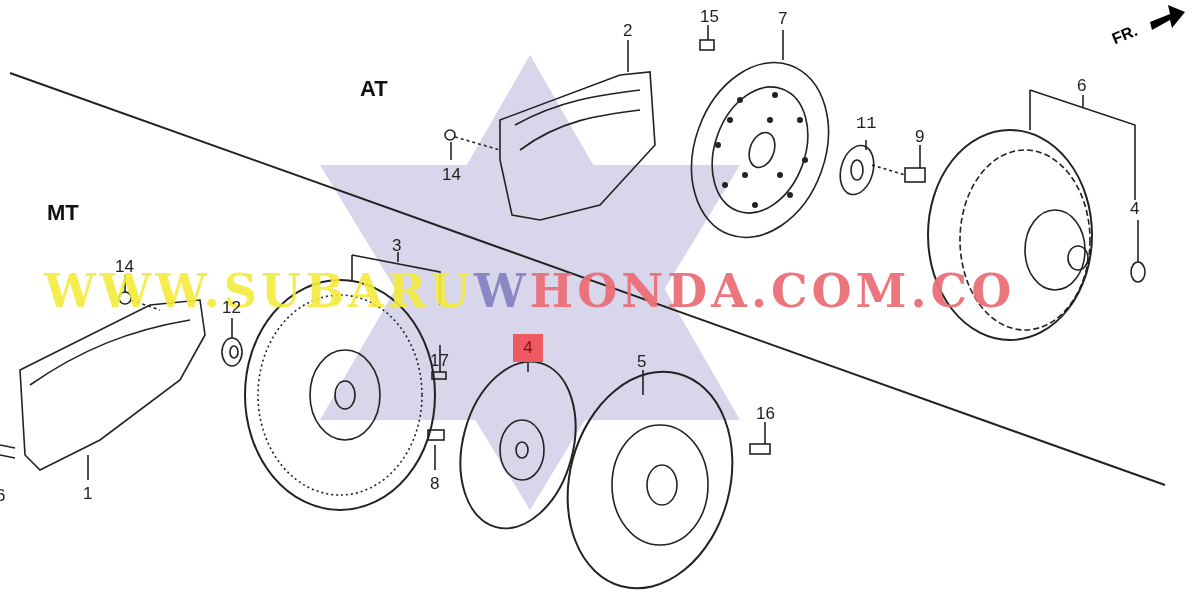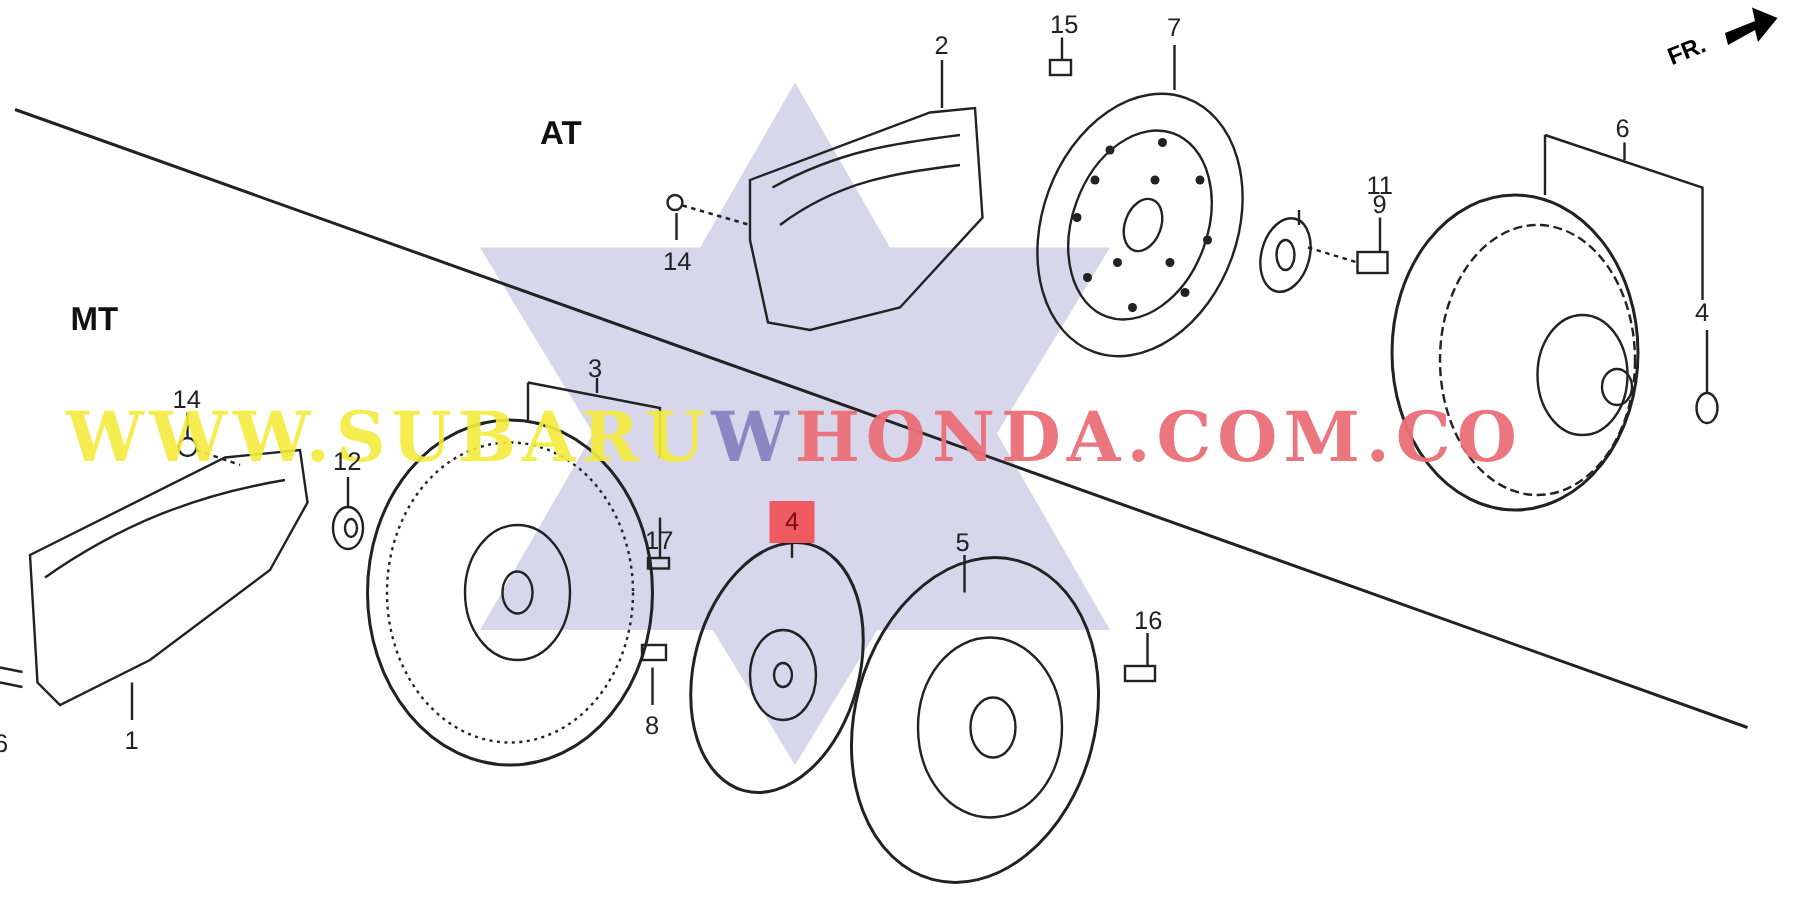--- a/index.html
+++ b/index.html
@@ -134,20 +134,20 @@
   <div class="lbl" style="left:623px;top:22px;">2</div>
   <div class="lbl" style="left:392px;top:237px;">3</div>
   <div class="badge">4</div>
   <div class="lbl" style="left:637px;top:353px;">5</div>
   <div class="lbl" style="left:1077px;top:77px;">6</div>
   <div class="lbl" style="left:-4px;top:487px;">6</div>
   <div class="lbl" style="left:778px;top:10px;">7</div>
   <div class="lbl" style="left:430px;top:475px;">8</div>
   <div class="lbl" style="left:915px;top:128px;">9</div>
   <div class="lbl" style="left:756px;top:405px;">16</div>
-  <div class="lbl" style="left:911px;top:115px;">11</div>
+  <div class="lbl" style="left:856px;top:115px;font-family:Liberation Mono, monospace;">11</div>
   <div class="lbl" style="left:222px;top:299px;">12</div>
   <div class="lbl" style="left:1130px;top:200px;">4</div>
   <div class="lbl" style="left:115px;top:258px;">14</div>
   <div class="lbl" style="left:442px;top:166px;">14</div>
   <div class="lbl" style="left:700px;top:8px;text-align:right;">15</div>
   <div class="lbl" style="left:430px;top:328px;margin-top:24px;">17</div>
 </div>
 
 </body></html>

